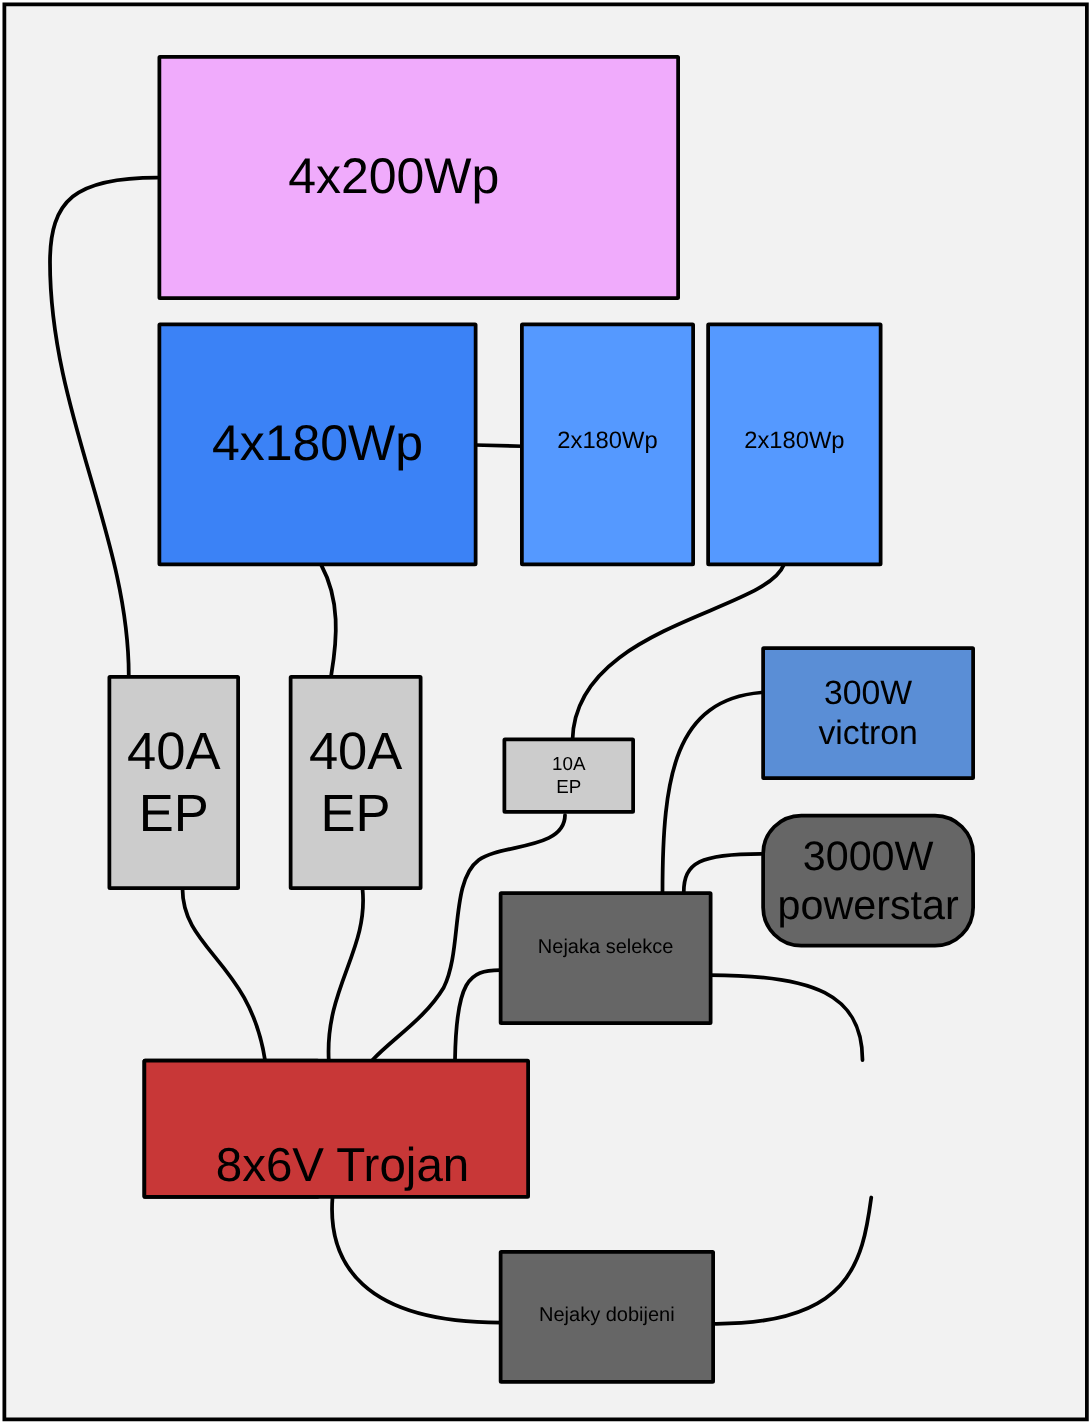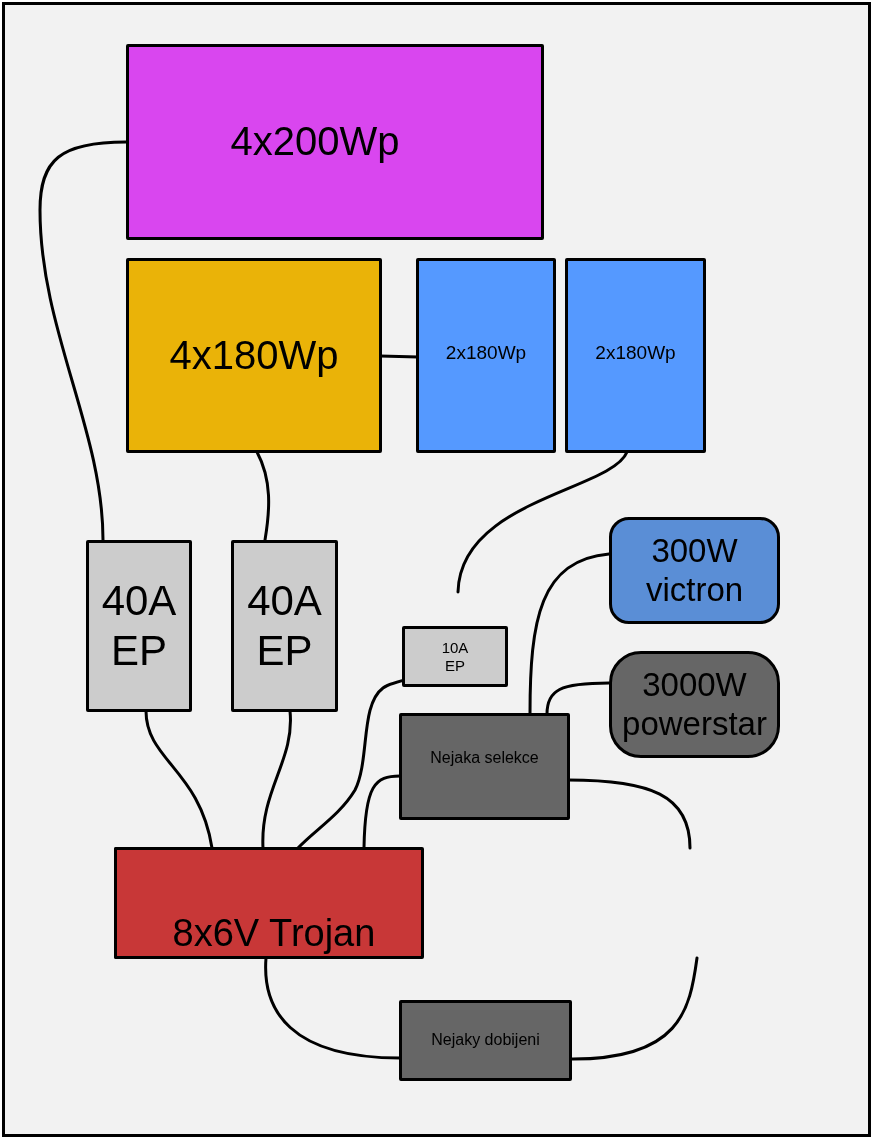--- a/index.html
+++ b/index.html
@@ -25,25 +25,25 @@
     <path d="M290,711 C295,760 260,790 263,848"></path>
     <path d="M452,652 C452,680 400,675 383,688 C360,705 370,760 355,790 C340,815 315,830 298,848"></path>
     <path d="M400,776 C375,776 365,785 364,848"></path>
     <path d="M530,714 C530,620 540,560 609,554"></path>
     <path d="M547,714 C547,690 560,683 609,683"></path>
     <path d="M568,780 C650,780 690,795 690,848"></path>
     <path d="M266,958 C262,1010 290,1058 400,1058"></path>
     <path d="M697,958 C690,1010 680,1060 570,1059"></path>
   </svg>
 
-  <div class="box" style="left:126px;top:44px;width:418px;height:196px;background:#d946ef;font-size:40px;padding-right:40px;">
+  <div class="box" style="left:126px;top:44px;width:418px;height:196px;background:#f0abfc;font-size:40px;padding-right:40px;">
     <span>4x200Wp</span>
   </div>
 
-  <div class="box" style="left:126px;top:258px;width:256px;height:195px;background:#eab308;font-size:40px;">
+  <div class="box" style="left:126px;top:258px;width:256px;height:195px;background:#3b82f6;font-size:40px;">
     <span>4x180Wp</span>
   </div>
 
   <div class="box" style="left:416px;top:258px;width:140px;height:195px;background:#5599ff;font-size:19px;padding-bottom:5px;">
     <span>2x180Wp</span>
   </div>
 
   <div class="box" style="left:565px;top:258px;width:141px;height:195px;background:#5599ff;font-size:19px;padding-bottom:5px;">
     <span>2x180Wp</span>
   </div>
@@ -51,42 +51,42 @@
   <div class="box" style="left:86px;top:540px;width:106px;height:172px;background:#cccccc;font-size:42px;">
     <span>40A
 EP</span>
   </div>
 
   <div class="box" style="left:231px;top:540px;width:107px;height:172px;background:#cccccc;font-size:42px;">
     <span>40A
 EP</span>
   </div>
 
-  <div class="box" style="left:402px;top:590px;width:106px;height:61px;background:#cccccc;font-size:15px;margin-top:36px;">
+  <div class="box" style="left:402px;top:590px;width:106px;height:61px;background:#cccccc;font-size:15px;">
     <span>10A
 EP</span>
   </div>
 
-  <div class="box" style="left:609px;top:517px;width:171px;height:107px;background:#5a8ed6;font-size:33px;border-radius:20px;">
+  <div class="box" style="left:609px;top:517px;width:171px;height:107px;background:#5a8ed6;font-size:27px;">
     <span>300W
 victron</span>
   </div>
 
   <div class="box" style="left:609px;top:651px;width:171px;height:107px;background:#666666;font-size:33px;border-radius:32px;">
     <span>3000W
 powerstar</span>
   </div>
 
   <div class="box" style="left:399px;top:713px;width:171px;height:107px;background:#666666;font-size:16px;padding-bottom:16px;">
     <span>Nejaka selekce</span>
   </div>
 
   <div class="box" style="left:114px;top:847px;width:141px;height:112px;width:141px;background:#c83737;font-size:38px;width:142px;" hidden=""></div>
 
   <div class="box" style="left:114px;top:847px;width:310px;height:112px;background:#c83737;font-size:38px;padding-left:10px;align-items:flex-end;">
     <span>8x6V Trojan</span>
   </div>
 
 
-  <div class="box" style="left:399px;top:1000px;width:173px;height:81px;background:#666666;font-size:16px;">
+  <div class="box" style="left:399px;top:1000px;width:173px;height:107px;background:#666666;font-size:16px;">
     <span>Nejaky dobijeni</span>
   </div>
 </div>
 
 </body></html>

